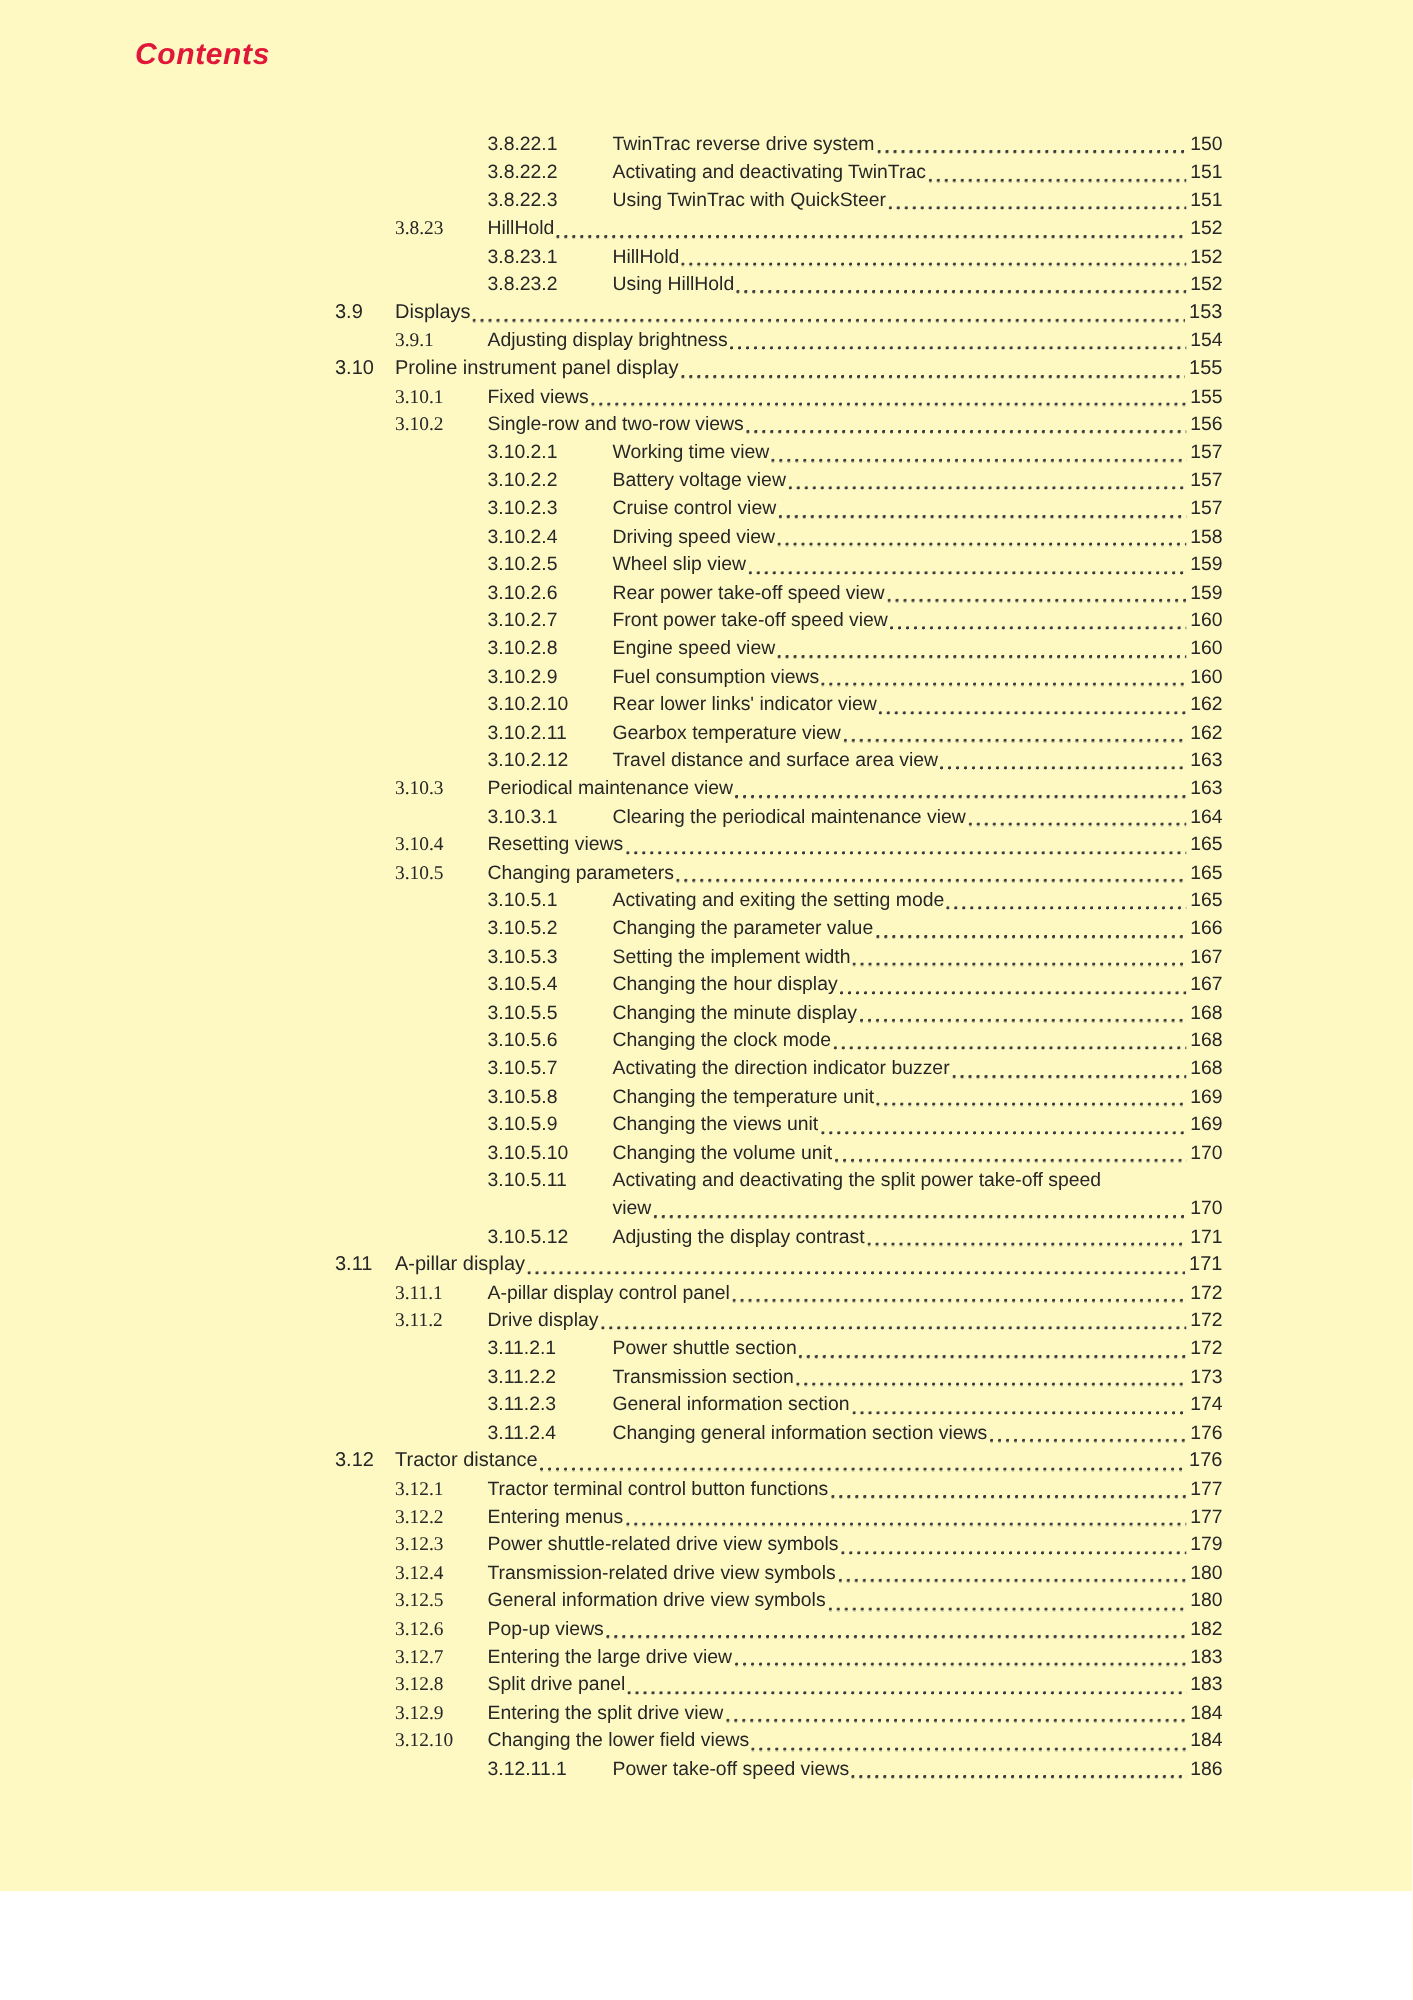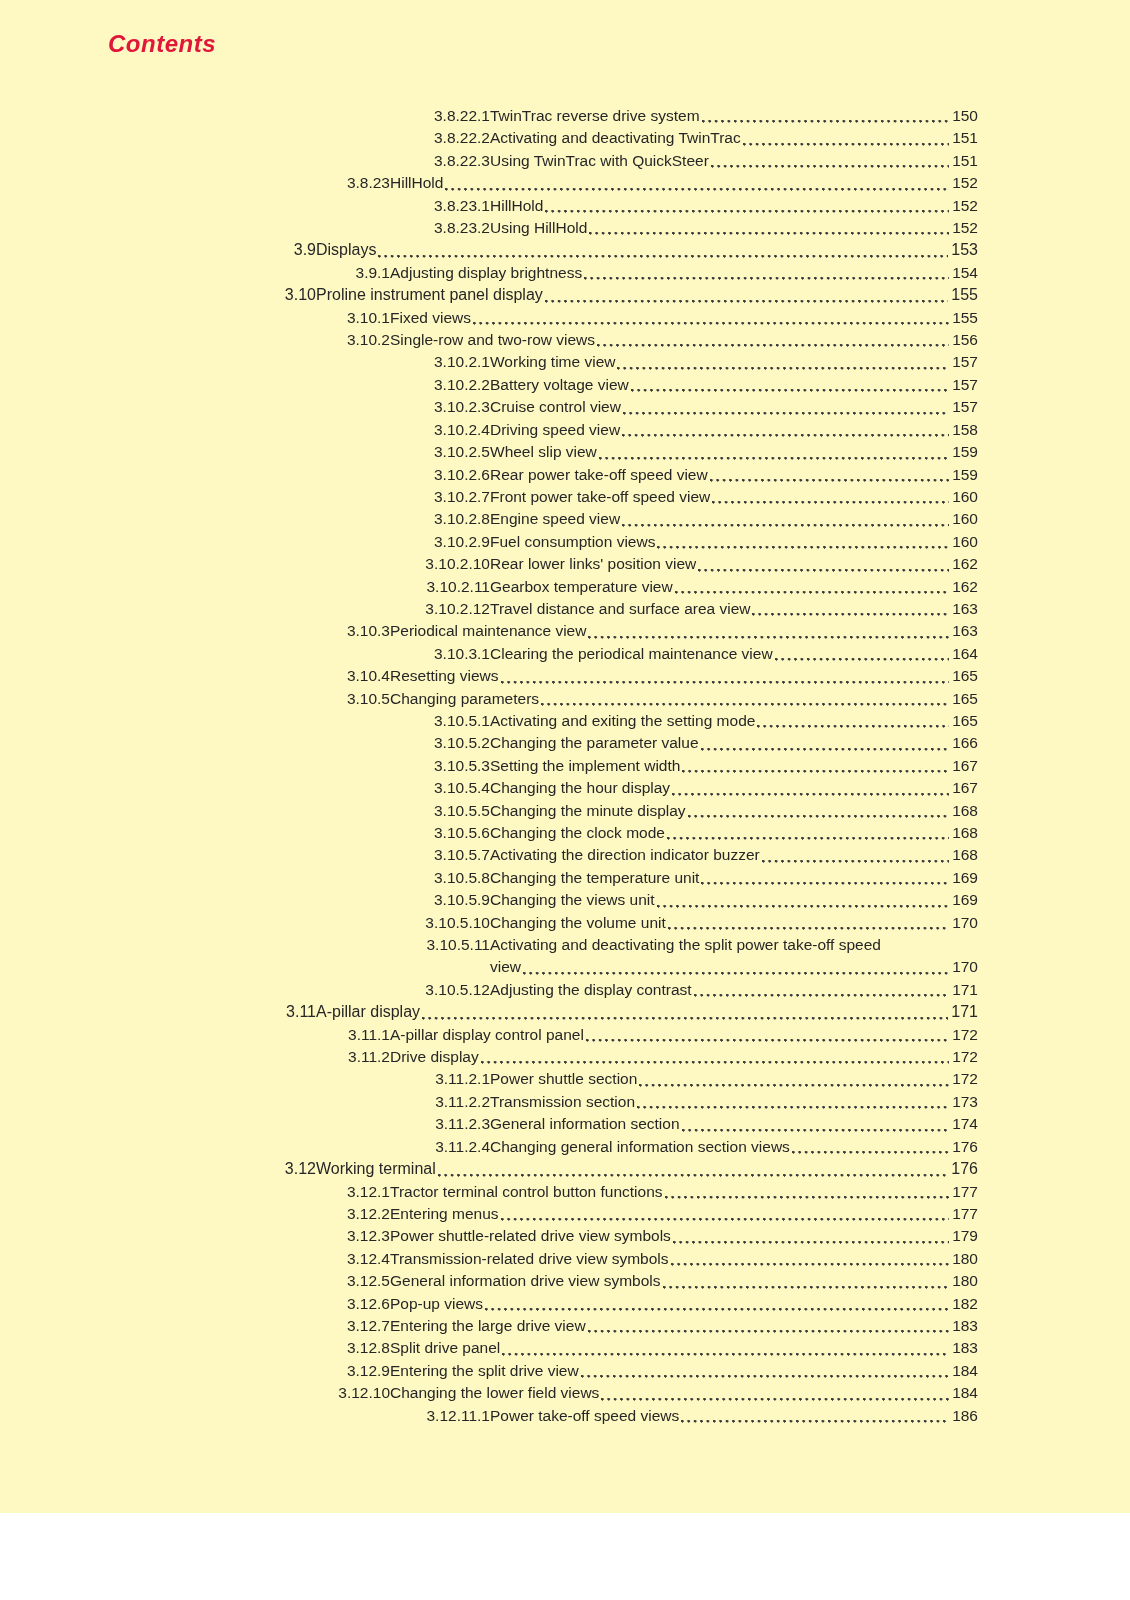--- a/index.html
+++ b/index.html
@@ -20,33 +20,32 @@
     font-style: italic;
     font-weight: bold;
     letter-spacing: 0.5px;
     color: #e1173a;
   }
   .toc {
     position: absolute;
     left: 268px;
     top: 105px;
     width: 710px;
-    text-align: right;
   }
   .row {
     display: flex;
     align-items: baseline;
     line-height: 22.4px;
     font-size: 15.5px;
     white-space: nowrap;
   }
   .row.level-2 { font-size: 16px; }
   .row.level-2 .num { width: 48px; }
   .row.level-3 { padding-left: 48px; }
-  .row.level-3 .num { width: 74px; }
+  .row.level-3 .num { width: 74px; font-family: Liberation Serif, serif; }
   .row.level-4 { padding-left: 122px; }
   .row.level-4 .num { width: 100px; }
   .num   { flex: 0 0 auto; }
   .title { flex: 0 0 auto; }
   .leader {
     flex: 1 1 auto;
     min-width: 12px;
     height: 3px;
     align-self: flex-end;
     margin: 0 3px 4px 2px;
@@ -188,21 +187,21 @@
         <span class="pagenum">160</span>
       </div>
       <div class="row level-4">
         <span class="num">3.10.2.9</span>
         <span class="title">Fuel consumption views</span>
         <div class="leader"></div>
         <span class="pagenum">160</span>
       </div>
       <div class="row level-4">
         <span class="num">3.10.2.10</span>
-        <span class="title">Rear lower links' position view</span>
+        <span class="title">Rear lower links' indicator view</span>
         <div class="leader"></div>
         <span class="pagenum">162</span>
       </div>
       <div class="row level-4">
         <span class="num">3.10.2.11</span>
         <span class="title">Gearbox temperature view</span>
         <div class="leader"></div>
         <span class="pagenum">162</span>
       </div>
       <div class="row level-4">
@@ -348,21 +347,21 @@
         <span class="pagenum">174</span>
       </div>
       <div class="row level-4">
         <span class="num">3.11.2.4</span>
         <span class="title">Changing general information section views</span>
         <div class="leader"></div>
         <span class="pagenum">176</span>
       </div>
       <div class="row level-2">
         <span class="num">3.12</span>
-        <span class="title">Working terminal</span>
+        <span class="title">Tractor distance</span>
         <div class="leader"></div>
         <span class="pagenum">176</span>
       </div>
       <div class="row level-3">
         <span class="num">3.12.1</span>
         <span class="title">Tractor terminal control button functions</span>
         <div class="leader"></div>
         <span class="pagenum">177</span>
       </div>
       <div class="row level-3">

